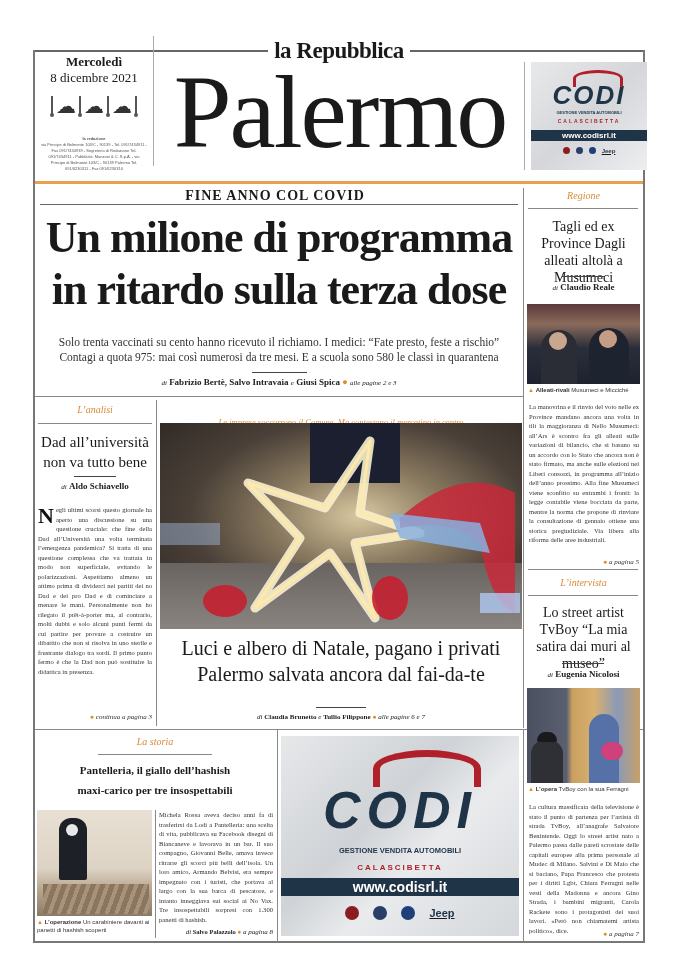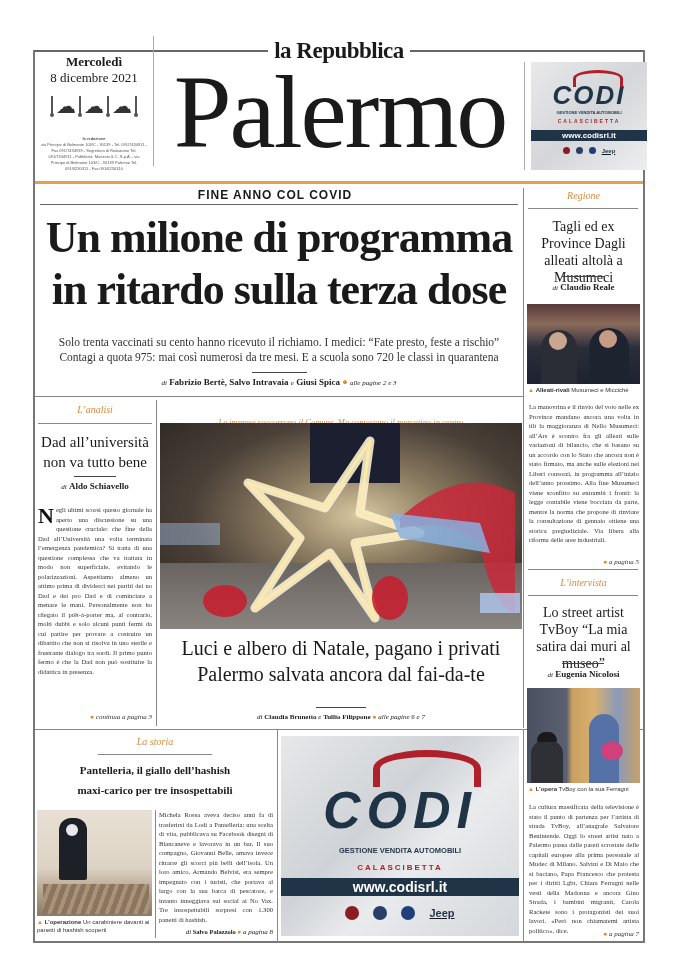--- a/index.html
+++ b/index.html
@@ -20,21 +20,21 @@
   .orangeline{position:absolute;left:35px;width:608px;top:181px;height:3px;background:#e8a050;}
   .ad-top{position:absolute;left:524px;top:62px;width:118px;height:108px;border-left:1px solid #aaa;padding-left:6px;}
   .ad-box{width:116px;height:108px;background:linear-gradient(135deg,#e8e9eb 0%,#d4d6d9 50%,#eceef0 100%);position:relative;overflow:hidden;}
   .codi-logo{font-family:"Liberation Sans",sans-serif;font-weight:bold;font-style:italic;color:#1f3447;text-align:center;letter-spacing:2px;}
   .car-arc{position:absolute;border:4px solid #b0202a;border-bottom:none;border-radius:50% 50% 0 0;}
   .codi-tag{font-family:"Liberation Sans",sans-serif;font-weight:bold;text-align:center;color:#1f3447;}
   .codi-city{font-family:"Liberation Sans",sans-serif;font-weight:bold;text-align:center;color:#b0202a;letter-spacing:2px;}
   .codi-url{background:#1f3447;color:#fff;font-family:"Liberation Sans",sans-serif;font-weight:bold;text-align:center;}
   .codi-brands{display:flex;justify-content:center;align-items:center;text-decoration:underline;}
   .brand-dot{border-radius:50%;display:inline-block;}
-  .kicker{position:absolute;left:35px;width:480px;top:188px;text-align:center;font-family:Liberation Sans, sans-serif;font-weight:bold;font-size:12px;letter-spacing:1px;}
+  .kicker{position:absolute;left:35px;width:480px;top:188px;text-align:center;font-family:Liberation Serif, serif;font-weight:bold;font-size:14px;letter-spacing:1px;}
   .kicker-rule{position:absolute;left:40px;width:478px;top:204px;height:1px;background:#666;}
   .headline{position:absolute;left:35px;width:488px;top:212px;text-align:center;font-family:"Liberation Serif",serif;font-weight:bold;font-size:44px;line-height:52px;letter-spacing:-1px;}
   .summary{position:absolute;left:35px;width:488px;top:335px;text-align:center;font-family:"Liberation Serif",serif;font-size:11.5px;line-height:15px;color:#333;}
   .short-rule{position:absolute;height:1px;background:#444;}
   .byline{position:absolute;text-align:center;font-family:"Liberation Serif",serif;font-size:9px;color:#222;}
   .byline b{font-weight:bold;}
   .byline i{font-style:italic;font-size:7px;}
   .dot{color:#e08a2a;}
   .section-label{position:absolute;text-align:center;font-family:"Liberation Serif",serif;font-style:italic;font-size:10px;color:#d98a3a;}
   .col-rule{position:absolute;background:#888;}
@@ -97,21 +97,21 @@
 <div class="orangeline"></div>
 
 <div class="kicker">FINE ANNO COL COVID</div>
 <div class="kicker-rule"></div>
 <div class="headline">
   <div>Un milione di programma</div>
   <div>in ritardo sulla terza dose</div>
 </div>
 <div class="summary">
   <div>Solo trenta vaccinati su cento hanno ricevuto il richiamo. I medici: “Fate presto, feste a rischio”</div>
-  <div>Contagi a quota 975: mai così numerosi da tre mesi. E a scuola sono 720 le classi in quarantena</div>
+  <div>Contagi a quota 975: mai così numerosi da tre mesi. E a scuola sono 580 le classi in quarantena</div>
 </div>
 <div class="short-rule" style="left:252px;width:55px;top:372px;"></div>
 <div class="byline" style="left:35px;width:488px;top:377px;">
   <i>di</i> <b>Fabrizio Bertè, Salvo Intravaia</b> <i>e</i> <b>Giusi Spica</b> <span class="dot">●</span> <i>alle pagine 2 e 3</i>
 </div>
 
 <div class="col-rule" style="left:523px;top:188px;width:1px;height:540px;"></div>
 <div class="col-rule" style="left:35px;top:396px;width:488px;height:1px;"></div>
 <div class="col-rule" style="left:156px;top:400px;width:1px;height:326px;"></div>
 <div class="col-rule" style="left:35px;top:729px;width:608px;height:1px;"></div>

